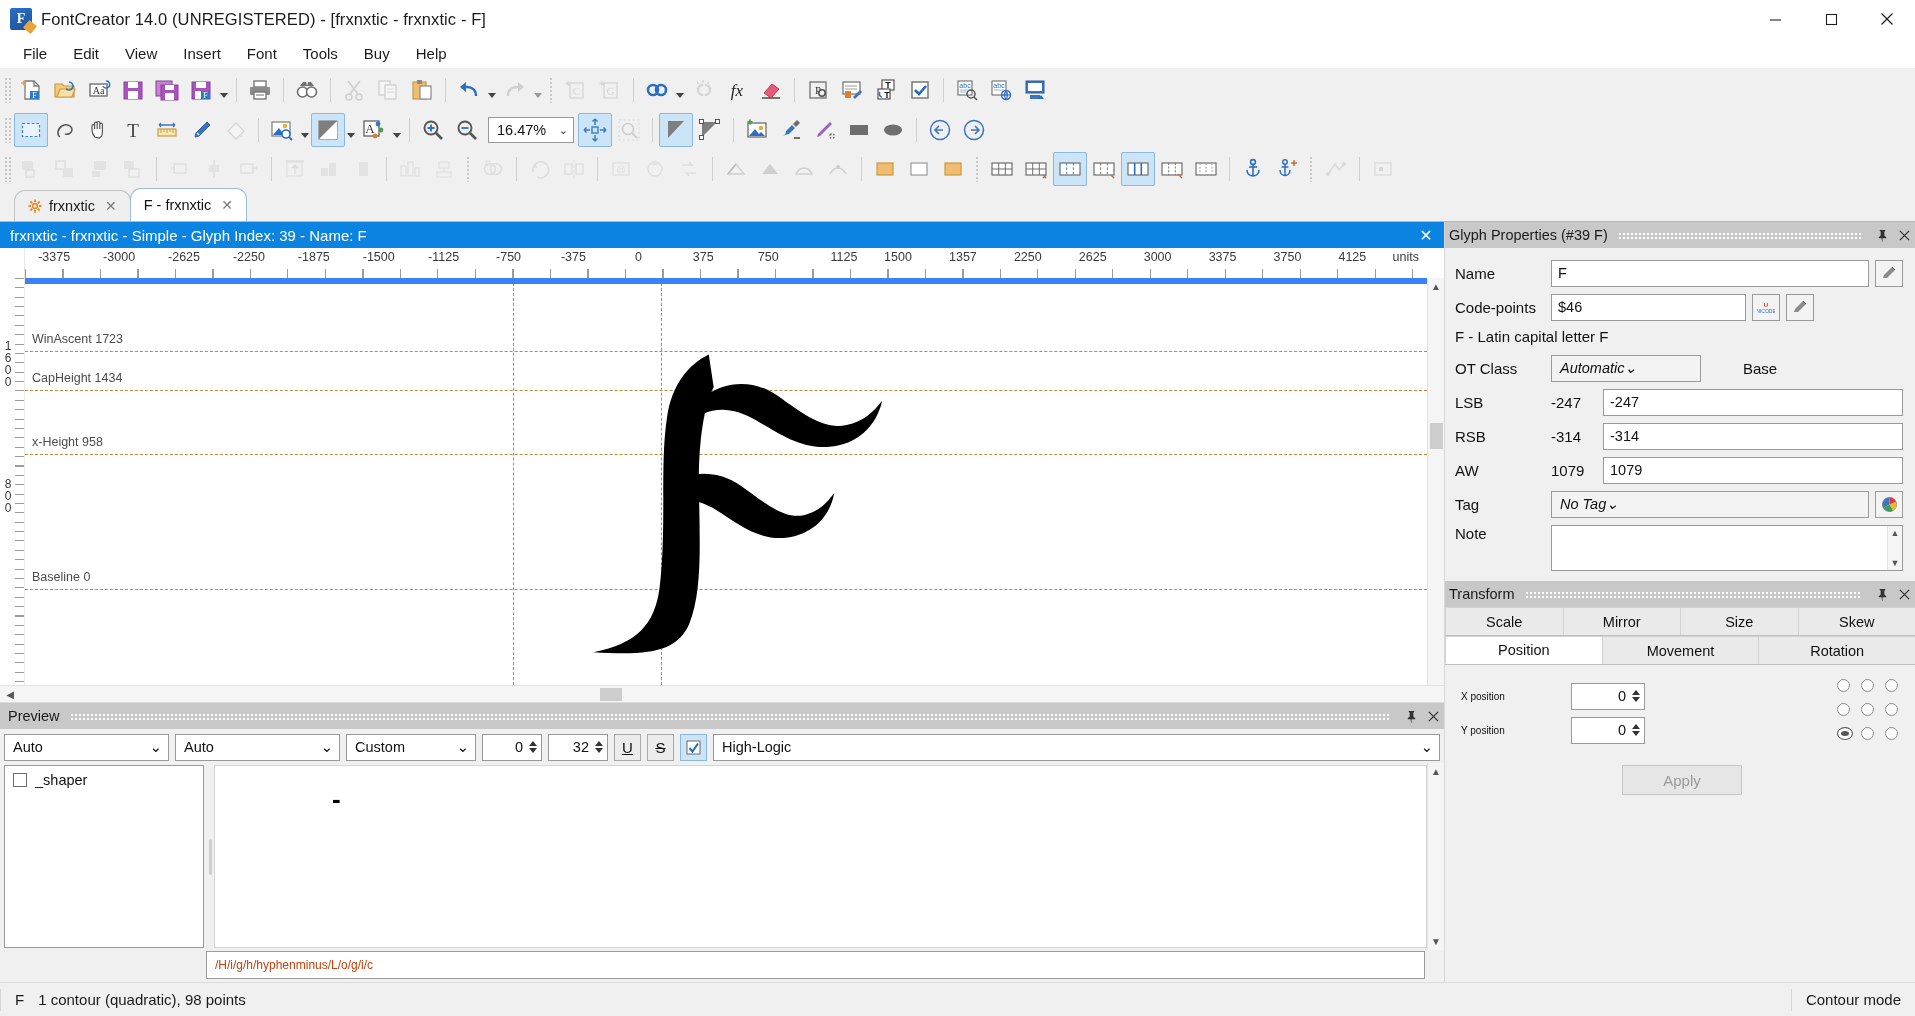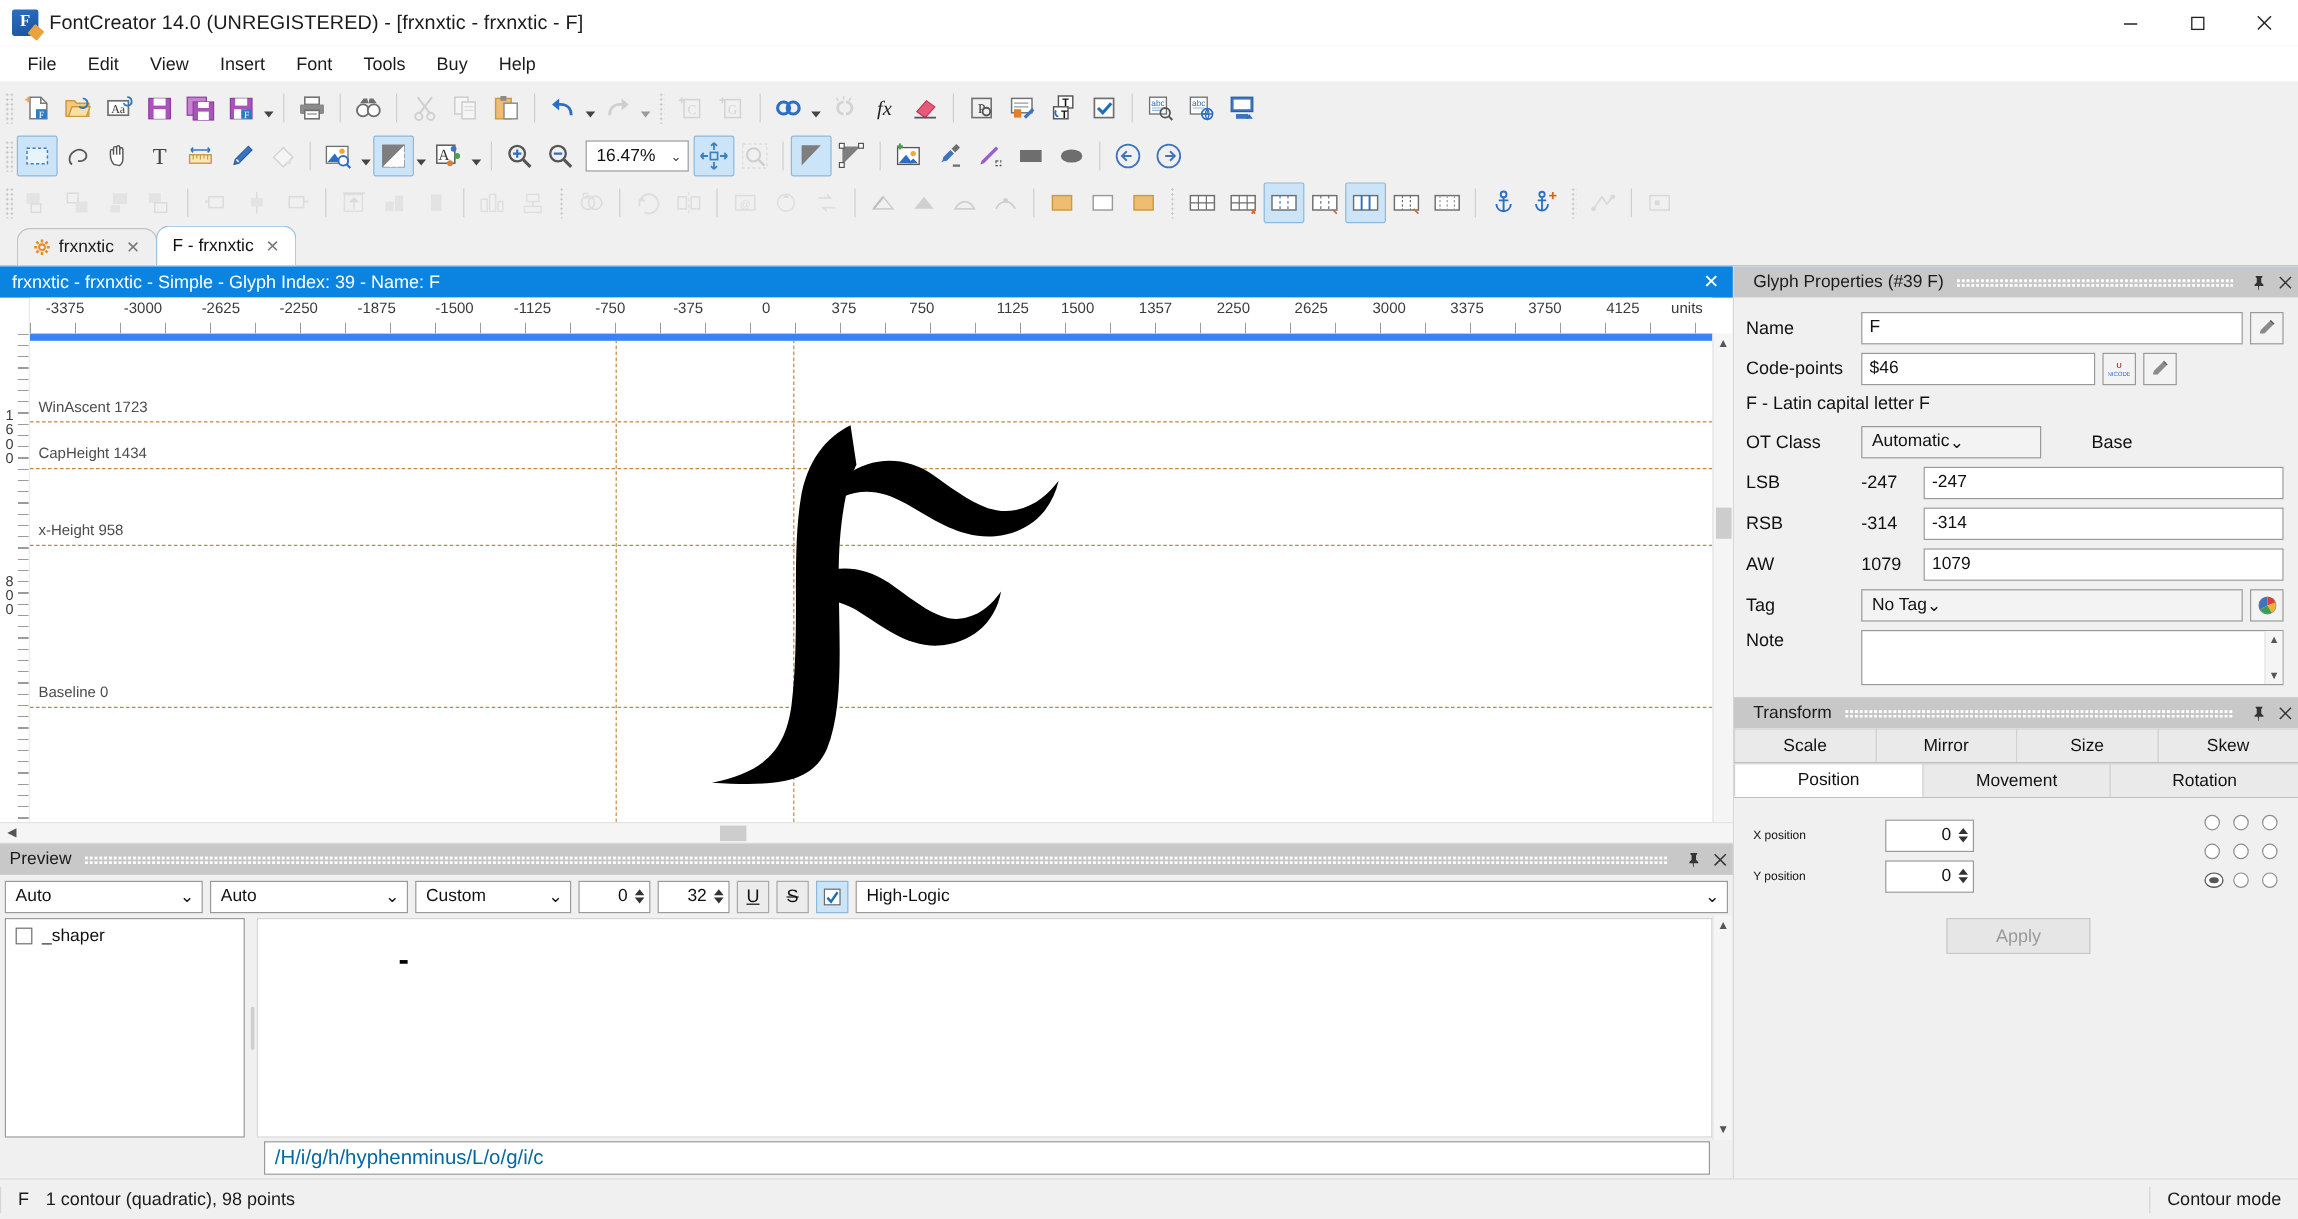--- a/index.html
+++ b/index.html
@@ -153,38 +153,38 @@
   .splitter-v { width:8px; background:#f0f0f0; display:flex; align-items:center; justify-content:center;}
   .splitter-v i{ width:3px; height:36px; background:#cfcfcf; border-radius:2px;}
   .prev-canvas { flex:1; background:#fff; border:1px solid #d5d5d5; margin:2px 0 2px 0; position:relative; min-width:0;}
   .prev-glyph { position:absolute; font-size:26px; color:#000; }
   .prev-scroll { width:17px; background:#f5f5f5; border-left:1px solid #e3e3e3; display:flex; flex-direction:column;
      align-items:center; justify-content:space-between; }
   .prev-scroll .arrow{ height:17px; width:17px; display:flex; align-items:center; justify-content:center; color:#555; font-size:10px;}
   .seq-row { height:32px; min-height:32px; display:flex; align-items:center; padding:0 2px 3px 2px; background:#f0f0f0;}
   .seq-spacer { width:200px; min-width:200px; }
   .seq-input { flex:1; height:28px; border:1px solid #9a9a9a; background:#fff; display:flex; align-items:center;
-    padding-left:8px; font-size:17px; color:#0369a1; margin-left:18px;}
+    padding-left:8px; font-size:12px; color:#c2410c; margin-left:4px;}
 
   
   .gp-head { height:26px; min-height:26px; background:#c8c8c8; display:flex; align-items:center;
-     padding-left:16px; font-size:14.5px; color:#1b1b1b; }
+     padding-left:4px; font-size:14.5px; color:#1b1b1b; }
   .gp-head .dots { flex:1; height:7px; margin:0 10px;
      background-image: radial-gradient(#ffffff 40%, transparent 42%); background-size:4px 4px;}
   .gp-head .pbtn{ width:22px; height:26px; display:flex; align-items:center; justify-content:center;}
   .gp-body { background:#f0f0f0; padding:8px 12px 4px 10px; }
   .frow { display:flex; align-items:center; height:34px; }
   .flabel { width:96px; min-width:96px; font-size:15px; color:#111; }
   .fnum { width:52px; min-width:52px; font-size:15px; color:#111; }
   .ftext { flex:1; height:27px; border:1px solid #9a9a9a; background:#fff; font-size:14.5px; color:#111;
      display:flex; align-items:center; padding-left:6px; }
   .iconbtn { width:28px; height:27px; border:1px solid #9a9a9a; background:#f3f3f3; margin-left:6px;
      display:flex; align-items:center; justify-content:center; }
   .fselect { height:27px; border:1px solid #9a9a9a; background:#f3f3f3; font-size:14.5px; color:#111;
-     display:flex; align-items:center; justify-content:flex-start; padding:0 18px 0 8px;}
+     display:flex; align-items:center; justify-content:flex-start; padding:0 18px 0 8px;font-style:italic;}
   .static-line { font-size:15px; color:#111; padding:4px 0 6px 0;}
   .note-box { flex:1; height:46px; border:1px solid #9a9a9a; background:#fff; position:relative;}
   .note-box .sb { position:absolute; right:0; top:0; bottom:0; width:15px; background:#f5f5f5;
      border-left:1px solid #e3e3e3; display:flex; flex-direction:column; justify-content:space-between; align-items:center;
      font-size:9px; color:#555;}
 
   
   .tf-tabs { display:flex; background:#f0f0f0; border-bottom:1px solid #bfbfbf;}
   .tf-tab { flex:1; height:28px; display:flex; align-items:center; justify-content:center; font-size:14.5px;
      color:#111; border:1px solid #d2d2d2; border-bottom:none; background:#eaeaea; margin-right:-1px;}

